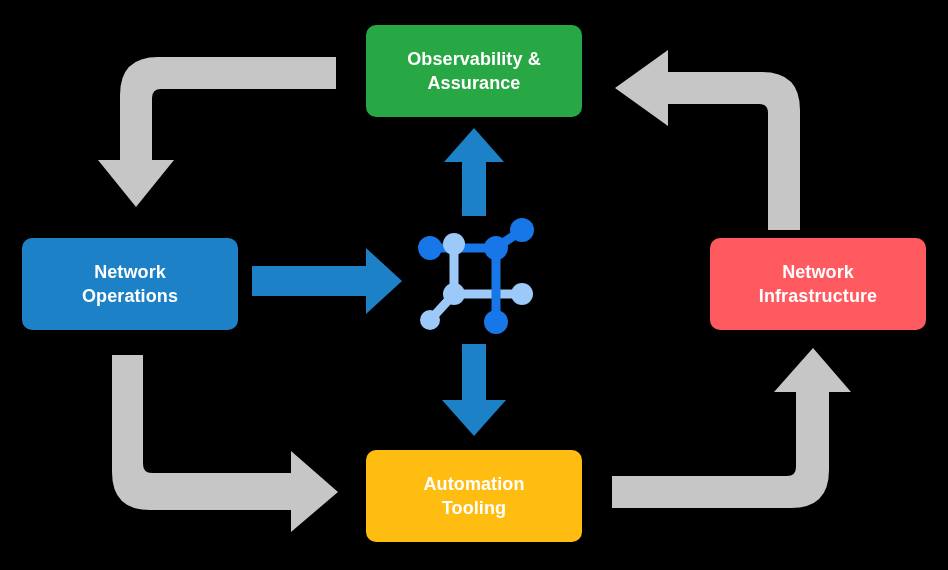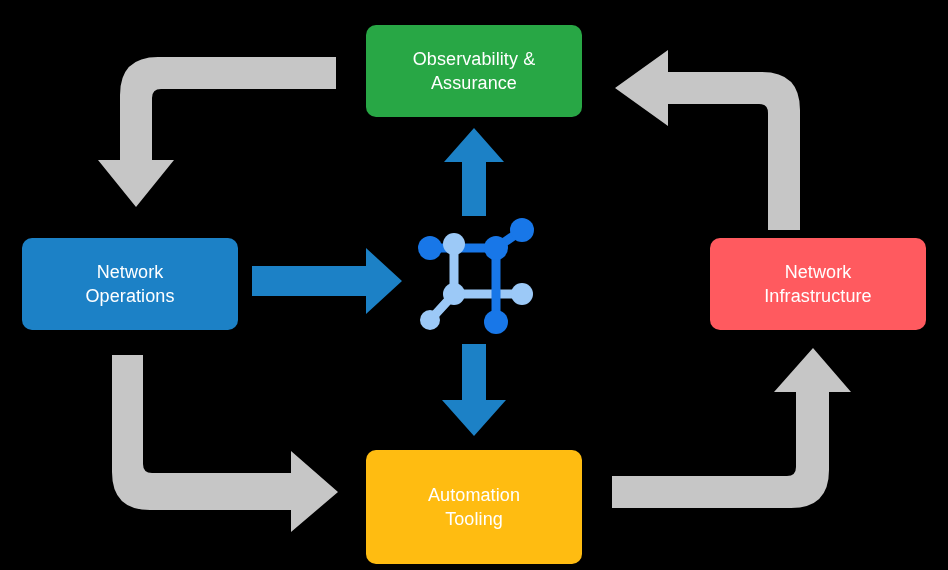--- a/index.html
+++ b/index.html
@@ -39,20 +39,21 @@
     font-size: 18px;
     line-height: 1.35;
     font-weight: 400;
     letter-spacing: 0.1px;
     padding: 4px 8px;
     user-select: none;
   }
   .node-label {
     display: block;
     white-space: pre-line;
+    font-weight: bold;
   }
   #hub-icon {
     position: absolute;
     left: 418px;
     top: 218px;
     width: 120px;
     height: 120px;
   }
 </style>
 </head>
@@ -179,18 +180,18 @@
   <div class="node-box" id="box-operations" style="left: 22px; top: 238px; width: 216px; height: 92px; background: rgb(28, 129, 198); color: rgb(255, 255, 255);">
     <span class="node-label">Network
 Operations</span>
   </div>
 
   <div class="node-box" id="box-infrastructure" style="left: 710px; top: 238px; width: 216px; height: 92px; background: rgb(255, 90, 95); color: rgb(255, 255, 255);">
     <span class="node-label">Network
 Infrastructure</span>
   </div>
 
-  <div class="node-box" id="box-automation" style="left: 366px; top: 450px; width: 216px; height: 114px; background: rgb(255, 188, 17); color: rgb(255, 255, 255);">
+  <div class="node-box" id="box-automation" style="left: 366px; top: 450px; width: 216px; height: 92px; background: rgb(255, 188, 17); color: rgb(255, 255, 255);">
     <span class="node-label">Automation
 Tooling</span>
   </div>
 
 </div>
 
 </body></html>

